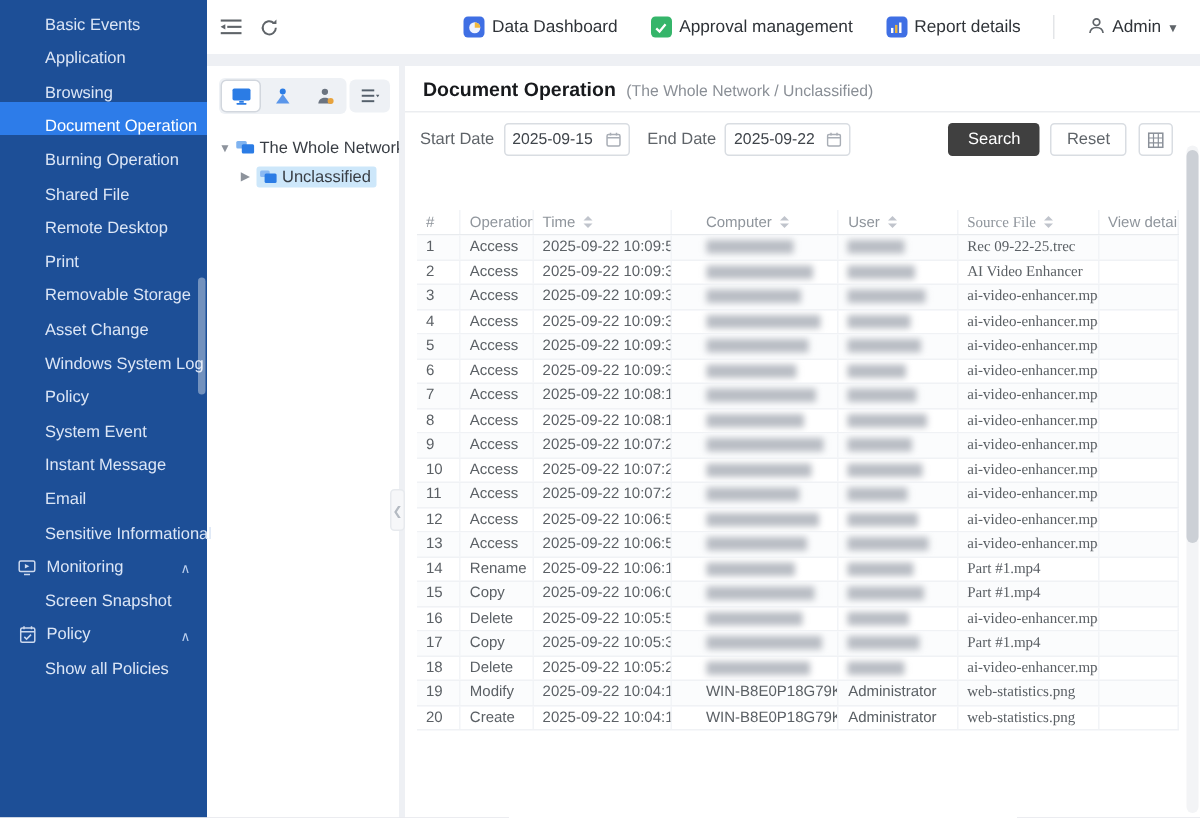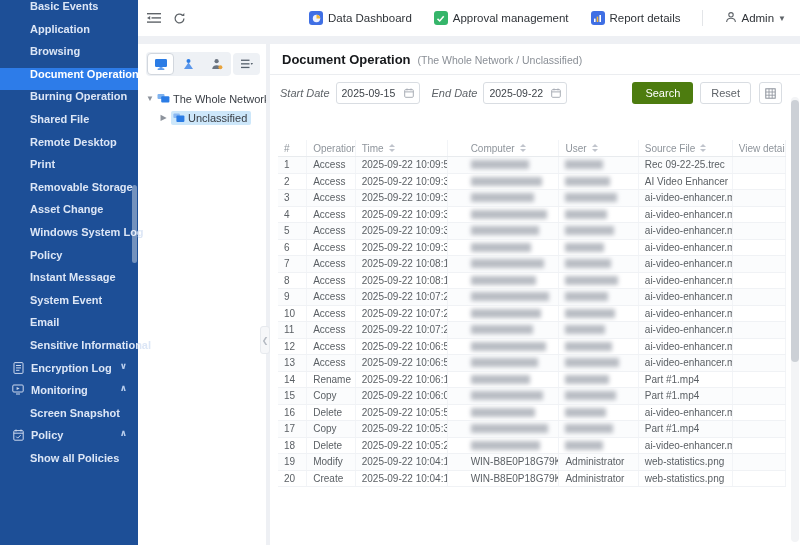--- a/index.html
+++ b/index.html
@@ -8,21 +8,21 @@
     position:relative; width:800px; height:545px; overflow:hidden;
     background:#eef0f4; font-family:"Liberation Sans","DejaVu Sans",sans-serif;
     -webkit-font-smoothing:antialiased;
   }
   
   .sidebar { position:absolute; left:0; top:0; width:138px; height:545px; background:#1d4f97; z-index:5; }
   .logo-row { display:flex; align-items:center; gap:7px; height:30px; padding-left:23px; }
   .logo-tile { width:18px; height:18px; border-radius:6px; background:#153a80; display:flex; align-items:center; justify-content:center; box-shadow:0 0 0 1px rgba(255,255,255,.18) inset; }
   .logo-text { font-size:13.5px; font-weight:bold; color:#fff; letter-spacing:.2px; }
   .side-nav { position:relative; }
-  .side-item { position:relative; display:flex; align-items:flex-start; height:22.6px; padding-left:30px; font-size:11px; color:#dce6f6; cursor:pointer; white-space:nowrap;font-weight:bold; }
+  .side-item { position:relative; display:flex; align-items:flex-end; height:22.6px; padding-left:30px; font-size:11px; color:#dce6f6; cursor:pointer; white-space:nowrap; }
   .side-item.group { padding-left:12px; gap:7px; }
   .side-item.selected { background:#2d7ce9; color:#fff; }
   .side-item.wrap { height:40px; white-space:normal; line-height:16px; padding-right:6px; }
   .side-item .chev { position:absolute; right:11px; font-size:9px; color:#b8cdec; line-height:1; }
   .gicon { display:inline-flex; width:12px; justify-content:center; }
   .side-scroll-thumb { position:absolute; right:1px; top:185px; width:5px; height:78px; background:rgba(255,255,255,.38); border-radius:3px; }
   
   .topbar { position:absolute; left:138px; top:0; width:662px; height:36px; background:#fff; display:flex; align-items:center; padding:0 14px 0 9px; z-index:4; }
   .tb-left { display:flex; align-items:center; gap:11px; }
   .tb-iconbtn { display:inline-flex; align-items:center; cursor:pointer; }
@@ -46,34 +46,34 @@
   .hl { display:flex; align-items:center; gap:3px; background:#cde7fa; padding:1px 4px 1px 2px; border-radius:2px; }
   
   .panel-divider { position:absolute; left:266px; top:44px; width:4px; bottom:0; background:#eef0f4; }
   .collapse-handle { position:absolute; left:260px; top:326px; width:10px; height:28px; background:#f6f7f9; border:1px solid #e7eaee; border-radius:3px; display:flex; align-items:center; justify-content:center; color:#b4bac2; font-size:8px; cursor:pointer; z-index:3; }
   
   .main-panel { position:absolute; left:270px; top:44px; right:0; bottom:0; background:#fff; overflow:hidden; }
   .mp-head { display:flex; align-items:baseline; gap:7px; padding:8px 12px 7px; border-bottom:1px solid #ebedf0; }
   .mp-title { font-size:13px; font-weight:bold; color:#17191c; }
   .mp-sub { font-size:10.5px; color:#8a8f96; }
   .filter-row { display:flex; align-items:center; padding:7px 10px 6px; font-size:11px; color:#5f6469; }
-  .f-label { margin-right:6px;font-style:italic; }
+  .f-label { margin-right:6px; }
   .date-box { display:flex; align-items:center; justify-content:space-between; width:84px; height:22px; border:1px solid #d9dde2; border-radius:3px; padding:0 5px; background:#fff; font-size:10.5px; color:#3f444a; margin-right:12px; cursor:text; }
   .adv-link { color:#2d8cf0; margin-left:7px; cursor:pointer; }
   .spacer { flex:1; }
-  .btn-search { background:#4d7c0f; color:#fff; border:none; border-radius:3px; font-size:11px; padding:5px 13px; margin-right:7px; cursor:pointer; font-family:inherit; }
+  .btn-search { background:#404040; color:#fff; border:none; border-radius:3px; font-size:11px; padding:5px 13px; margin-right:7px; cursor:pointer; font-family:inherit; }
   .btn-reset { background:#fff; color:#5f6469; border:1px solid #d9dde2; border-radius:3px; font-size:11px; padding:4px 10px; margin-right:8px; cursor:pointer; font-family:inherit; }
   .btn-grid { width:23px; height:22px; border:1px solid #d9dde2; border-radius:3px; background:#fff; display:flex; align-items:center; justify-content:center; cursor:pointer; margin-right:8px; }
   
   .table { position:absolute; left:8px; right:14px; top:96px; font-size:10px; color:#5b6065; }
   .trow { display:flex; height:16.5px; align-items:stretch; border-bottom:1px solid #f0f2f5; }
   .trow.head { height:17px; color:#8f959c; border-bottom:1px solid #e8ebee; }
   .trow.body:nth-child(odd) { background:#fbfcfd; }
   .cell { padding-left:6px; white-space:nowrap; overflow:hidden; border-right:1px solid #f2f4f7; display:flex; align-items:center; gap:2px; }
-  .c0{width:30px;} .c1{width:50px;} .c2{width:95px;} .c3{width:98px;margin-left:17px;} .c4{width:82px;} .c5{width:97px;} .c6{width:55px;}
+  .c0{width:30px;} .c1{width:50px;} .c2{width:95px;} .c3{width:98px;margin-left:17px;} .c4{width:82px;} .c5{width:97px;font-family:Liberation Serif, serif;} .c6{width:55px;}
   .sort { display:inline-flex; flex-direction:column; margin-left:3px; }
   .sort i { display:block; width:0; height:0; border-left:3px solid transparent; border-right:3px solid transparent; }
   .sort .up { border-bottom:3.5px solid #c0c4cc; margin-bottom:1.5px; }
   .sort .dn { border-top:3.5px solid #c0c4cc; }
   .blur { height:9px; border-radius:1px; background:#b9bdc4; filter:blur(2px); }
   
   .v-scroll { position:absolute; right:1px; top:53px; bottom:3px; width:8px; background:#f3f4f6; border-radius:4px; }
   .v-thumb { position:absolute; left:0; top:3px; width:8px; height:262px; background:#ccd0d6; border-radius:4px; cursor:pointer; }
 </style>
 </head>
@@ -113,42 +113,30 @@
         <div class="side-item">
           <span class="lbl">Asset Change</span>
         </div>
         <div class="side-item">
           <span class="lbl">Windows System Log</span>
         </div>
         <div class="side-item">
           <span class="lbl">Policy</span>
         </div>
         <div class="side-item">
+          <span class="lbl">System Event</span>
+        </div>
+        <div class="side-item">
           <span class="lbl">Instant Message</span>
         </div>
         <div class="side-item">
-          <span class="lbl">System Event</span>
-        </div>
-        <div class="side-item">
           <span class="lbl">Email</span>
         </div>
         <div class="side-item">
           <span class="lbl">Sensitive Informational</span>
-        </div>
-        <div class="side-item group">
-          <span class="gicon">
-            <svg width="11" height="12" viewBox="0 0 11 12">
-              <rect x="1" y="0.6" width="9" height="10.8" rx="1" fill="none" stroke="#cdd9ee"></rect>
-              <rect x="3" y="3" width="5" height="1" fill="#cdd9ee"></rect>
-              <rect x="3" y="5.4" width="5" height="1" fill="#cdd9ee"></rect>
-              <rect x="3" y="7.8" width="3.4" height="1" fill="#cdd9ee"></rect>
-            </svg>
-          </span>
-          <span class="lbl">Encryption Log</span>
-          <span class="chev">∨</span>
         </div>
         <div class="side-item group">
           <span class="gicon">
             <svg width="12" height="11" viewBox="0 0 12 11">
               <rect x="0.8" y="1" width="10.4" height="7" rx="1" fill="none" stroke="#cdd9ee"></rect>
               <path d="M4 10 h4" stroke="#cdd9ee"></path>
               <path d="M4.6 3 l3 1.5 l-3 1.5 Z" fill="#cdd9ee"></path>
             </svg>
           </span>
           <span class="lbl">Monitoring</span>

